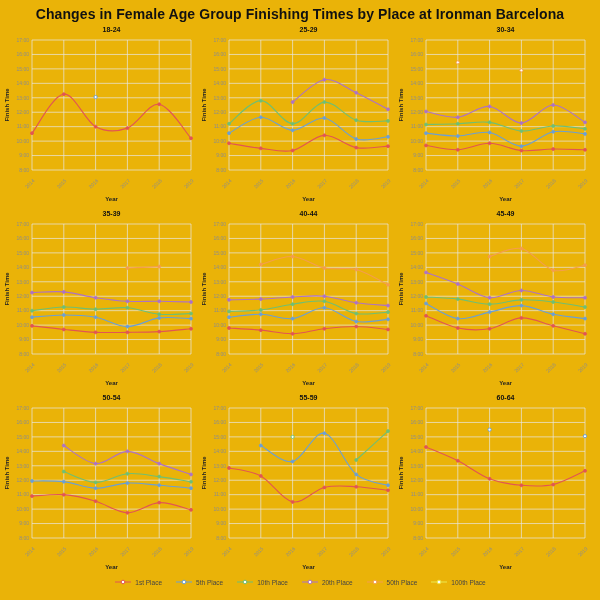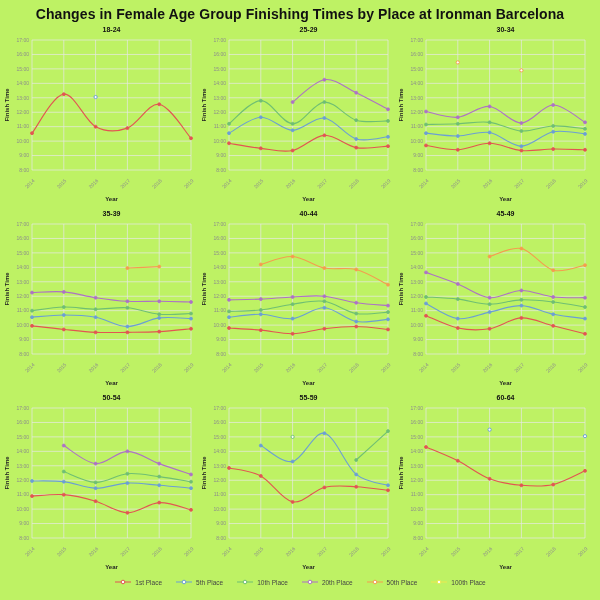--- a/index.html
+++ b/index.html
@@ -1,16 +1,16 @@
 <!DOCTYPE html>
 <html><head>
 <meta charset="utf-8">
 <style>
   html,body{margin:0;padding:0;background:#fff;}
-  #page{width:600px;height:600px;background:#bef264;font-family:"Liberation Sans",sans-serif;overflow:hidden;position:relative;}
+  #page{width:600px;height:600px;background:#eab308;font-family:"Liberation Sans",sans-serif;overflow:hidden;position:relative;}
   #main-title{font-size:14px;font-weight:700;color:#111;text-align:center;padding-top:6px;height:18px;letter-spacing:.1px;}
   #grid{display:grid;grid-template-columns:repeat(3,197px);padding:0 2px;}
   .cell{width:197px;height:184px;position:relative;}
   .chart-title{font-size:7px;font-weight:700;color:#111;text-align:center;height:9px;line-height:9px;margin-top:1px;padding-left:22px;}
   .plot{width:197px;height:174px;}
   svg text{font-family:"Liberation Sans",sans-serif;}
   .ytick,.xlab{font-size:5px;fill:#8c8c8c;}
   .axis-label{font-size:6px;fill:#222;font-weight:700;}
   #legend{display:flex;justify-content:center;align-items:center;gap:13px;margin-top:2px;}
   .legend-item{display:flex;align-items:center;gap:3px;}

